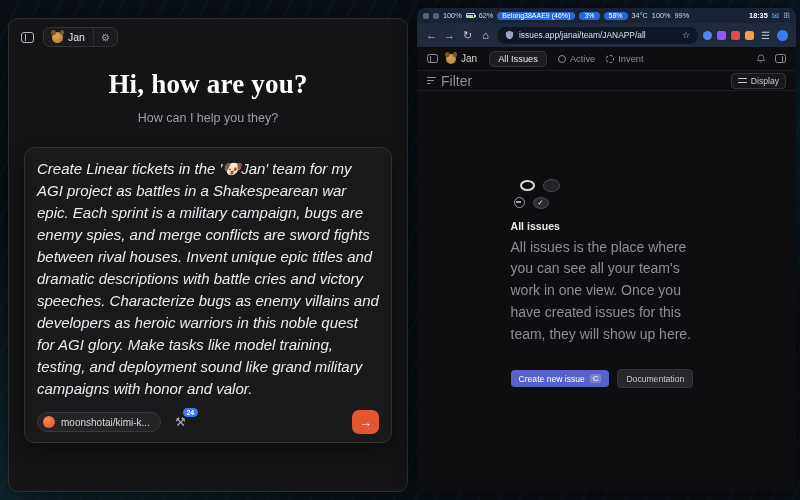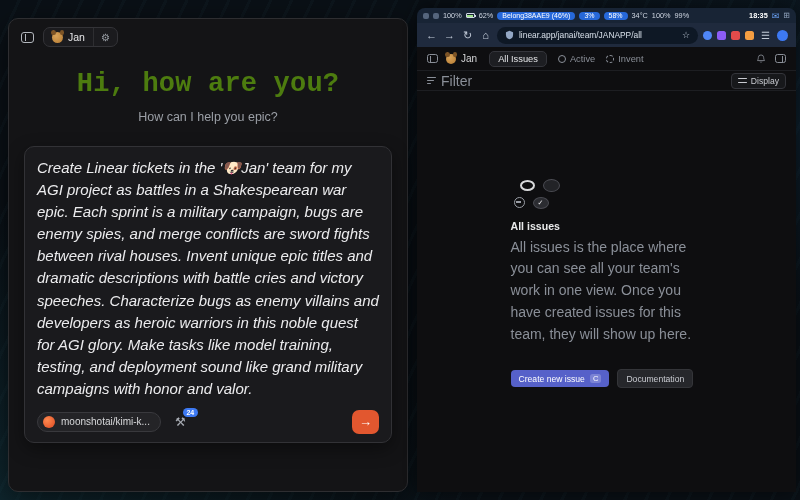--- a/index.html
+++ b/index.html
@@ -25,21 +25,21 @@
   .panel-icon { width:13px; height:11px; border:1.5px solid #b3b7bd; border-radius:3px; position:relative; display:inline-block; }
   .panel-icon::before { content:""; position:absolute; left:2.5px; top:1px; bottom:1px; width:1.5px; background:#b3b7bd; }
   .ws-group { display:flex; border:1px solid #333337; border-radius:7px; overflow:hidden; background:#1b1b1e; }
   .ws-btn { display:flex; align-items:center; gap:5px; padding:3px 8px; background:transparent; border:none; color:#e7e7e9; font-size:10.5px; }
   .ws-gear { padding:2px 7px; background:transparent; border:none; border-left:1px solid #2e2e31; color:#9ba0a7; font-size:10px; }
   .dog-icon { width:11px; height:11px; border-radius:50%; background:radial-gradient(circle at 38% 35%, #d9a45a, #b57a31); position:relative; display:inline-block; }
   .dog-icon::before, .dog-icon::after { content:""; position:absolute; top:-1.5px; width:4.5px; height:5px; background:#7d5426; border-radius:50% 50% 45% 45%; }
   .dog-icon::before { left:-1px; } .dog-icon::after { right:-1px; }
 
   .jan-main { flex:1; display:flex; flex-direction:column; align-items:center; justify-content:center; padding-bottom:34px; }
-  .greet-title { font-family:Liberation Mono, monospace; font-size:27px; font-weight:600; color:#4d7c0f; letter-spacing:.2px; }
+  .greet-title { font-family:Liberation Serif, serif; font-size:27px; font-weight:600; color:#ffffff; letter-spacing:.2px; }
   .greet-sub { font-size:12.5px; color:#9b9fa6; margin-top:11px; }
   .composer { width:368px; margin-top:22px; background:#1a1a1d; border:1px solid #323236; border-radius:10px; padding:10px 12px 8px; box-shadow:0 6px 18px rgba(0,0,0,.4); }
   .prompt { font-size:15px; line-height:1.47; color:#ececee;font-style:italic; }
   .composer-row { display:flex; align-items:center; gap:12px; margin-top:10px; }
   .model-pill { display:flex; align-items:center; gap:6px; background:#242427; border:1px solid #39393d; border-radius:13px; padding:3px 10px 3px 5px; color:#d7d8da; font-size:10px; }
   .moonshot-icon { width:12px; height:12px; border-radius:50%; background:radial-gradient(circle at 35% 35%, #ff8a50, #df4a22); display:inline-block; }
   .tools-wrap { position:relative; background:none; border:none; color:#a8acb4; font-size:12px; padding:0 2px; }
   .tools-badge { position:absolute; top:-7px; right:-10px; background:#3d79f2; color:#fff; font-size:7px; font-weight:700; padding:1px 3.5px; border-radius:8px; }
   .send-btn { margin-left:auto; width:27px; height:24px; border:none; border-radius:7px; background:#e2572f; color:#fff; font-size:13px; display:flex; align-items:center; justify-content:center; }
 
@@ -117,21 +117,21 @@
         <span>Jan</span>
       </button>
       <button class="ws-gear">
         <span>⚙</span>
       </button>
     </div>
   </div>
 
   <div class="jan-main">
     <div class="greet-title">Hi, how are you?</div>
-    <div class="greet-sub">How can I help you epic?</div>
+    <div class="greet-sub">How can I help you they?</div>
 
     <div class="composer">
       <div class="prompt">Create Linear tickets in the '🐶Jan' team for my AGI project as battles in a Shakespearean war epic. Each sprint is a military campaign, bugs are enemy spies, and merge conflicts are sword fights between rival houses. Invent unique epic titles and dramatic descriptions with battle cries and victory speeches. Characterize bugs as enemy villains and developers as heroic warriors in this noble quest for AGI glory. Make tasks like model training, testing, and deployment sound like grand military campaigns with honor and valor.</div>
       <div class="composer-row">
         <button class="model-pill">
           <span class="moonshot-icon"></span>
           <span>moonshotai/kimi-k...</span>
         </button>
         <button class="tools-wrap">
           <span>⚒</span>
@@ -169,21 +169,21 @@
 
   <div class="navbar">
     <button class="nav-glyph">←</button>
     <button class="nav-glyph">→</button>
     <button class="nav-glyph">↻</button>
     <button class="nav-glyph">⌂</button>
     <div class="urlbar">
       <svg width="9" height="10" viewBox="0 0 12 14">
           <path d="M6 1 L11 3 V7 C11 10.5 8.5 12.5 6 13 C3.5 12.5 1 10.5 1 7 V3 Z" fill="#93a7c4"></path>
         </svg>
-      <span class="url-text">linear.app/janai/team/JANAPP/all</span>
+      <span class="url-text">issues.app/janai/team/JANAPP/all</span>
       <button class="star">☆</button>
     </div>
     <button class="ext-dot ext-blue"></button>
     <button class="ext-dot ext-purple"></button>
     <button class="ext-dot ext-red"></button>
     <button class="ext-dot ext-orange"></button>
     <button class="menu-glyph">☰</button>
     <span class="avatar-dot"></span>
   </div>
 

